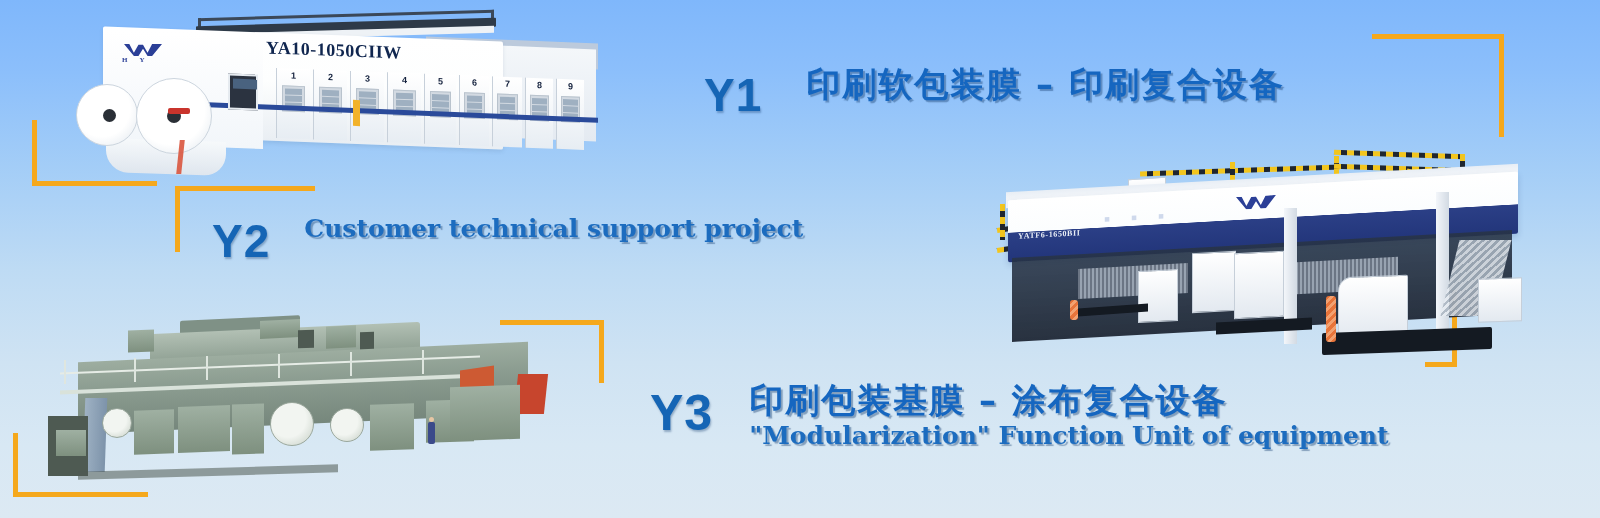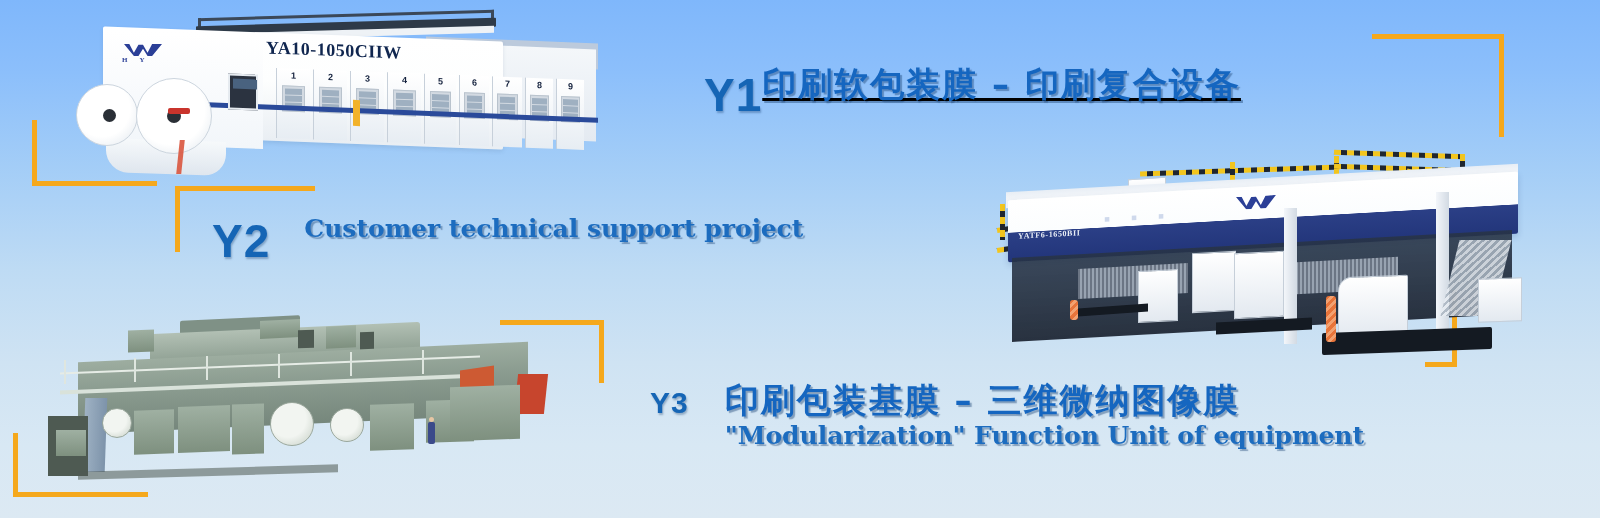--- a/index.html
+++ b/index.html
@@ -354,35 +354,35 @@
     <div class="mC-box" style="left:396px; top:88px; width:48px; height:42px; transform:skewY(-2deg);"></div>
     <div class="mC-dark" style="left:18px; top:104px; width:40px; height:60px;"></div>
     <div class="mC-box" style="left:26px; top:118px; width:30px; height:26px;"></div>
     <div class="mC-orange" style="left:430px; top:56px; width:34px; height:22px; transform:skewY(-8deg);"></div>
     <div class="mC-red" style="left:486px; top:62px; width:30px; height:40px; transform:skewX(-6deg);"></div>
     <div class="mC-box" style="left:420px; top:74px; width:70px; height:54px; transform:skewY(-2deg);"></div>
     <div class="mC-person" style="left:398px; top:110px;"></div>
     <div class="mC-dark" style="left:48px; top:156px; width:260px; height:8px; transform:skewY(-1.6deg); opacity:.55;"></div>
   </div>
 
-  <div class="row" style="left:704px; top:66px;">
+  <div class="row" style="left:704px; top:66px;gap:8px;">
     <div class="ycode" style="font-size:46px; margin-top:6px;">Y1</div>
-    <div class="textcol" style="text-decoration:underline;">
+    <div class="textcol" style="margin-left:36px;">
       <div class="cn" style="font-size:34px;">印刷软包装膜 – 印刷复合设备</div>
     </div>
   </div>
 
   <div class="row" style="left:212px; top:212px;">
     <div class="ycode" style="font-size:46px; margin-top:6px;">Y2</div>
     <div class="textcol" style="margin-left:34px;">
       <div class="en" style="font-size:25px; margin-top:3px;">Customer technical support project</div>
     </div>
   </div>
 
   <div class="row" style="left:650px; top:382px;">
-    <div class="ycode" style="font-size:30px; margin-top:6px;">Y3</div>
+    <div class="ycode" style="font-size:50px; margin-top:6px;">Y3</div>
     <div class="textcol" style="margin-left:36px;">
-      <div class="cn" style="font-size:34px;">印刷包装基膜 –  三维微纳图像膜</div>
+      <div class="cn" style="font-size:34px;">印刷包装基膜 –  涂布复合设备</div>
       <div class="en" style="font-size:25px; margin-top:3px;">"Modularization" Function Unit of equipment</div>
     </div>
   </div>
 
 </div>
 
 </body></html>

